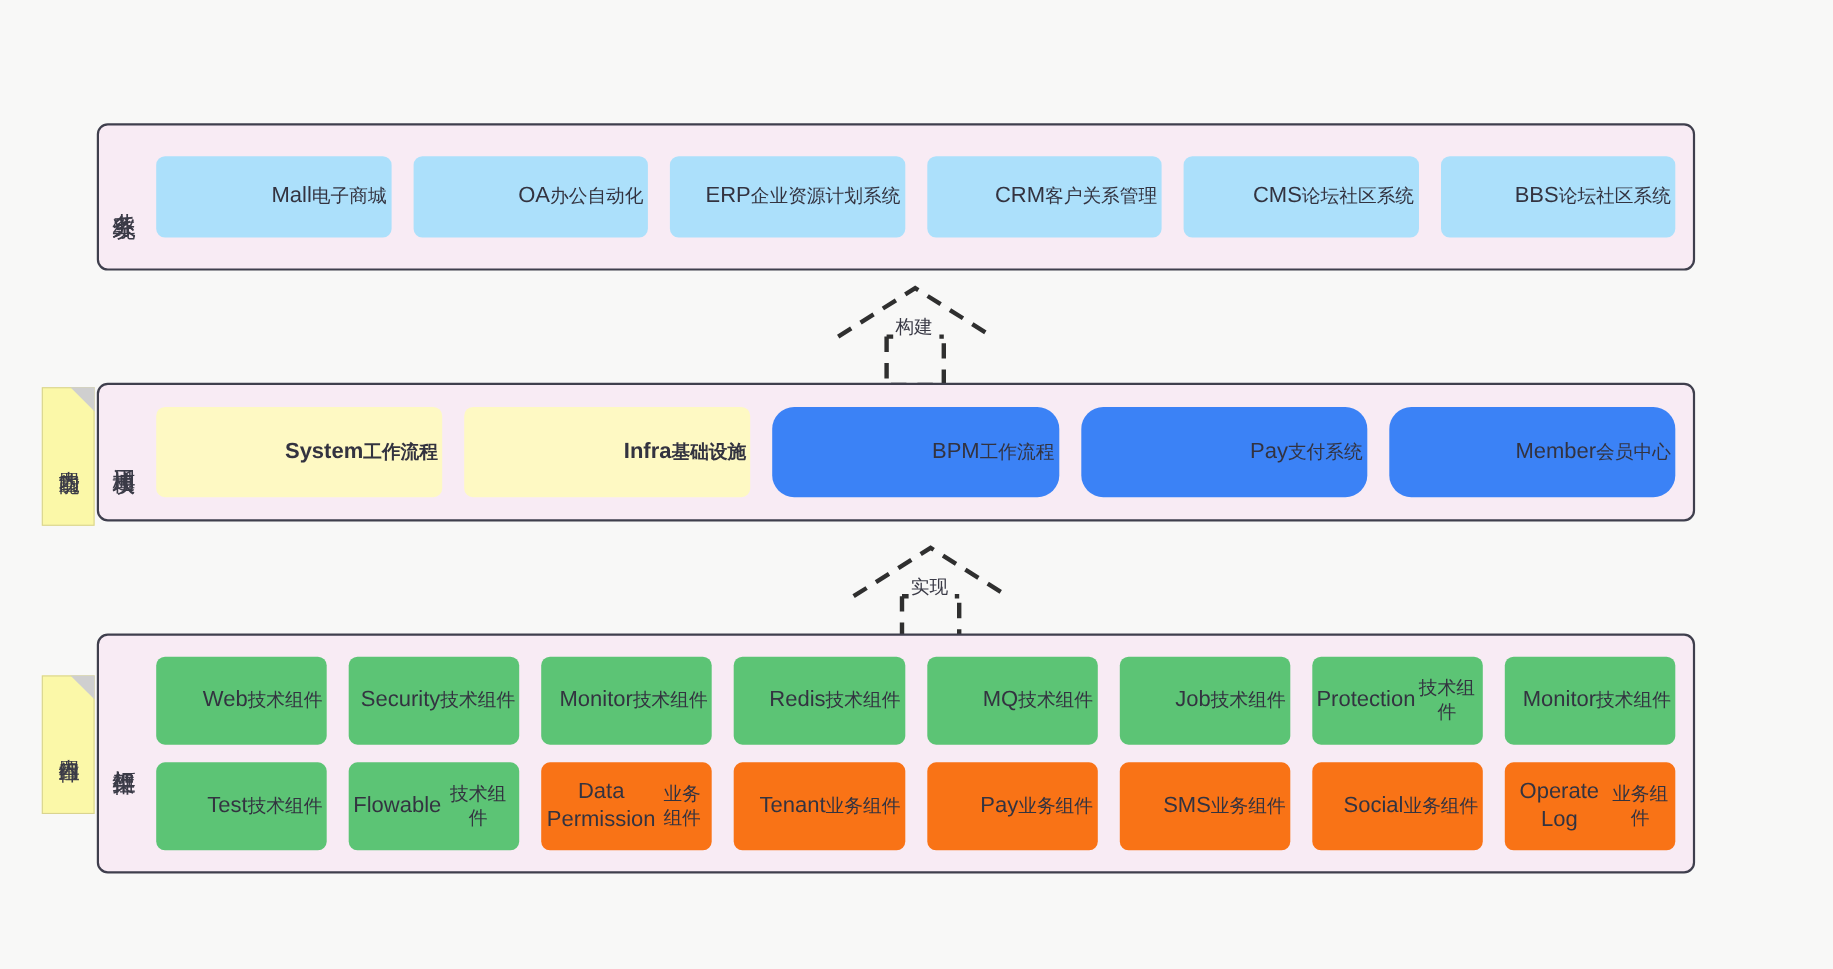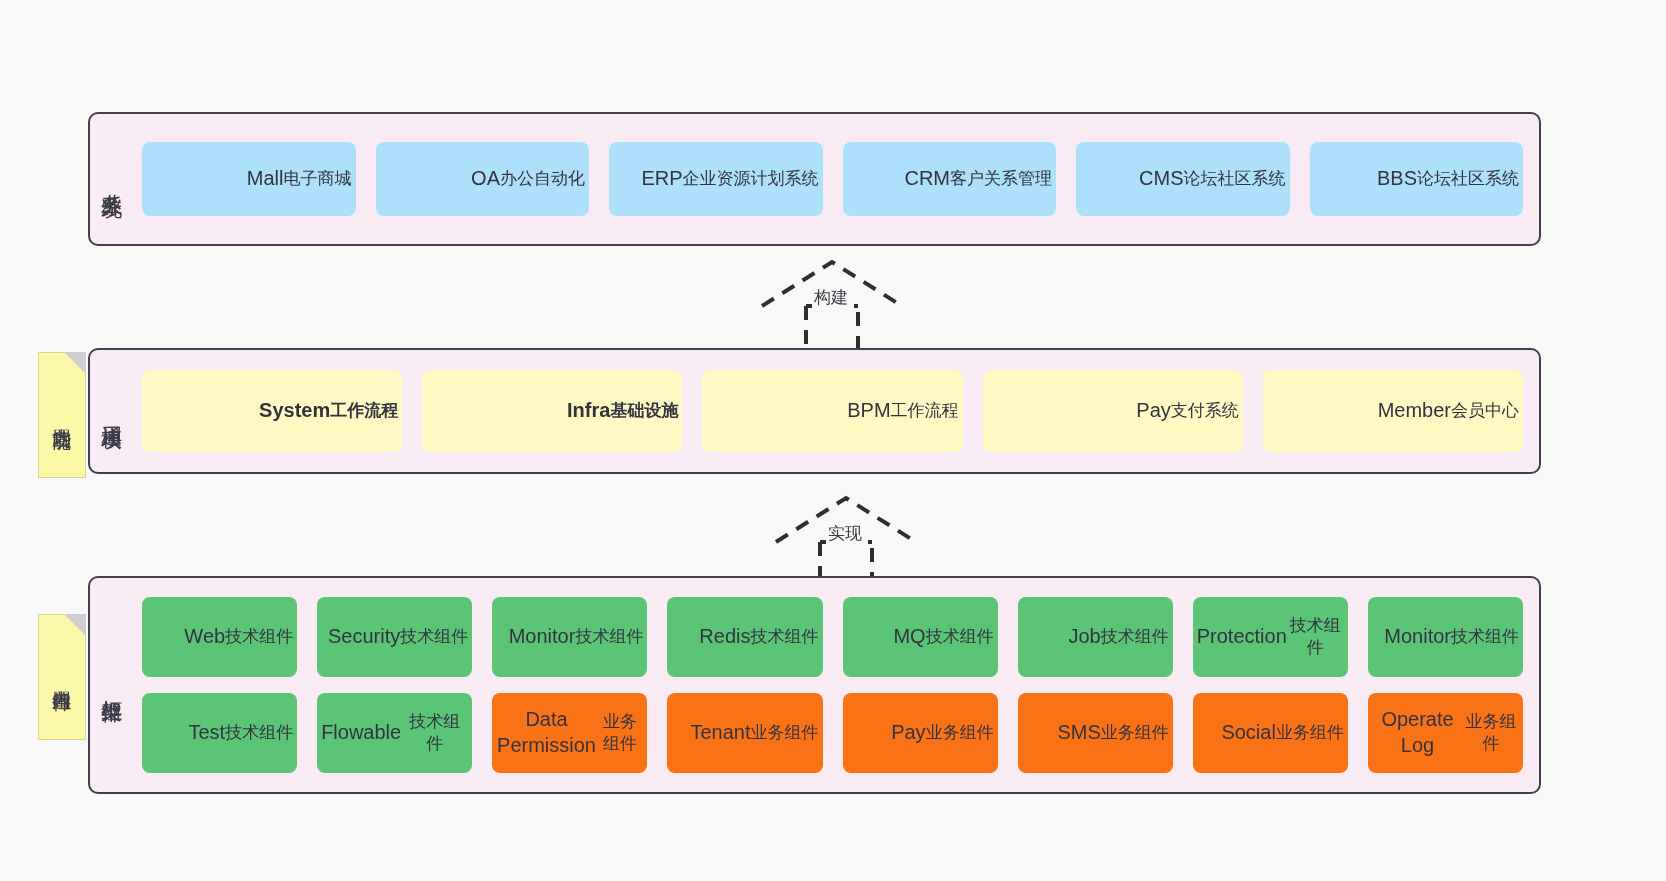--- a/index.html
+++ b/index.html
@@ -63,21 +63,21 @@
     line-height:1.28;
     box-sizing:border-box;
     padding:6px 4px;
   }
   .card .t1{font-size:20px;}
   .card .t2{font-size:17px;}
 
   
   .c-blue      {background:#ace0fb;}
   .c-red       {background:#fef9c3;font-weight:bold;}
-  .c-pink      {background:#fef9c3;}
+  .c-pink      {background:#3b82f6;border-radius:20px;}
   .c-green     {background:#5cc475;}
   .c-greenlight{background:#f97316;}
 
   
   #layer-business {left:88px;  top:112px; width:1453px; height:134px;}
   #layer-common   {left:88px;  top:348px; width:1453px; height:126px;}
   #layer-framework{left:88px;  top:576px; width:1453px; height:218px;}
 
   #layer-business  .layer-body{gap:0;}
   #layer-business  .card{height:74px;}

